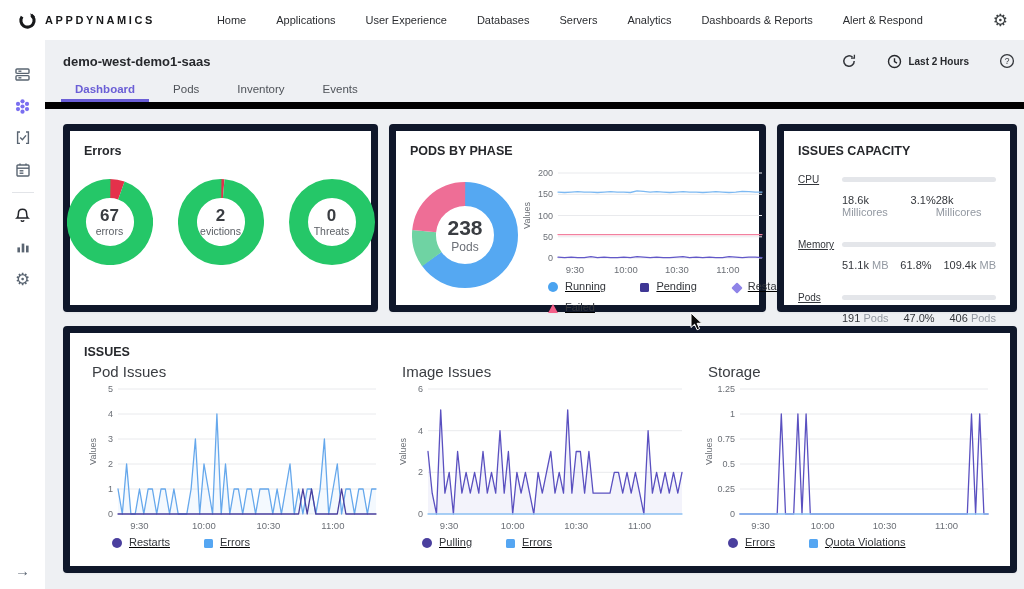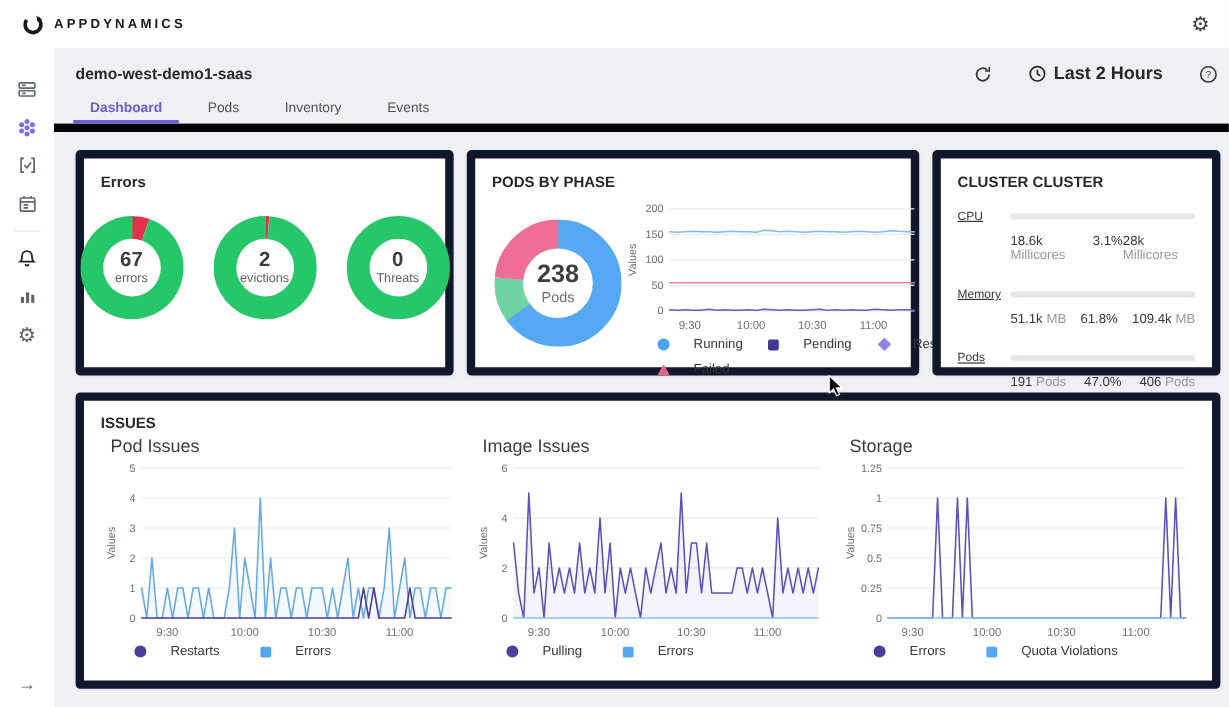--- a/index.html
+++ b/index.html
@@ -23,21 +23,21 @@
   .side-gear { font-size:17px; color:#5a6572; }
   .side-bottom { margin-top:auto; margin-bottom:10px; font-size:15px; color:#5a6572; cursor:pointer; }
 
   .main { flex:1; display:flex; flex-direction:column; }
 
   
   .page-header { display:flex; align-items:center; padding:13px 20px 6px 18px; }
   .page-title { font-size:13px; font-weight:700; color:#26282c; }
   .header-controls { margin-left:auto; display:flex; align-items:center; gap:30px; }
   .hc { display:flex; align-items:center; gap:6px; cursor:pointer; }
-  .time-label { font-size:15px; font-weight:700; color:#26282c; }
+  .time-label { font-size:10px; font-weight:700; color:#26282c; }
 
   
   .tabs { display:flex; gap:10px; padding:2px 0 0 16px; border-bottom:7px solid #000000; }
   .tab { font-size:11.5px; color:#4f5359; padding:6px 14px 7px; cursor:pointer; }
   .tab.active { color:#6a5ed6; font-weight:700; box-shadow:inset 0 -3px 0 #6a5ed6; }
 
   
   .content { padding:15px 18px 0; }
   .card { background:#fff; border:7px solid #0f172a; border-radius:4px; box-shadow:0 1px 2px rgba(30,35,45,.05); }
   .card h2 { font-size:12.5px; font-weight:700; color:#26282c; }
@@ -55,21 +55,21 @@
   .donut-val { font-size:17px; font-weight:600; color:#3a3d42; line-height:1.1; }
   .donut-lab { font-size:10.5px; color:#5c6066; }
   .donut-big .donut-val { font-size:21px; }
   .donut-big .donut-lab { font-size:12px; color:#6b6f76; }
 
   
   .pods-body { display:flex; margin-top:8px; }
   .pods-donut-col { width:116px; padding-top:16px; padding-left:2px; }
   .pods-chart-col { flex:1; }
   .legend { display:flex; flex-wrap:wrap; }
-  .legend-item { display:flex; align-items:center; gap:20px; cursor:pointer; }
+  .legend-item { display:flex; align-items:flex-end; gap:7px; cursor:pointer;text-decoration:underline; }
   .legend-label { font-size:11px; color:#33363b; }
   .pods-legend { margin-left:30px; margin-top:4px; width:280px; row-gap:9px; }
   .pods-legend .legend-item { width:33%; }
   .mk { display:inline-block; }
   .mk-circle  { width:10px; height:10px; border-radius:50%; }
   .mk-square  { width:9px; height:9px; border-radius:1.5px; }
   .mk-diamond { width:8px; height:8px; border-radius:1px; transform:rotate(45deg); }
   .mk-triangle{ width:10px; height:9px; clip-path:polygon(50% 0,100% 100%,0 100%); }
 
   
@@ -100,20 +100,30 @@
 <body>
 
 <header class="topnav">
   <div class="brand">
     <svg width="19" height="19" viewBox="0 0 19 19">
       <circle cx="9.5" cy="9.5" r="6.6" fill="none" stroke="#17181a" stroke-width="3.1" stroke-dasharray="31 11" transform="rotate(-55 9.5 9.5)"></circle>
       <path d="M12.2 2.2 L17 5.4 L13.6 7.2 Z" fill="#17181a"></path>
     </svg>
     <span class="brand-text">APPDYNAMICS</span>
   </div>
+  <nav>
+    <a>Home</a>
+    <a>Applications</a>
+    <a>User Experience</a>
+    <a>Databases</a>
+    <a>Servers</a>
+    <a>Analytics</a>
+    <a>Dashboards &amp; Reports</a>
+    <a>Alert &amp; Respond</a>
+  </nav>
   <span class="top-gear">⚙</span>
 </header>
 
 <div class="shell">
 
   <aside class="sidebar">
     <span class="side-icon">
       <svg width="17" height="17" viewBox="0 0 17 17" fill="none" stroke="currentColor" stroke-width="1.4">
         <rect x="2" y="3" width="13" height="4.4" rx="1"></rect>
           <rect x="2" y="9.6" width="13" height="4.4" rx="1"></rect>
@@ -303,21 +313,21 @@
                 <span class="legend-item">
                   <i class="mk mk-triangle" style="background-color: rgb(244, 96, 138);"></i>
                   <span class="legend-label">Failed</span>
                 </span>
               </div>
             </div>
           </div>
         </section>
 
         <section class="card card-cluster">
-          <h2>CLUSTER CLUSTER</h2>
+          <h2>ISSUES CAPACITY</h2>
           <div class="cap-rows">
             <div class="cap-row">
               <div class="cap-top">
                 <span class="cap-label">CPU</span>
                 <span class="cap-bar"><span class="cap-fill" style="width: 39.7%;"></span></span>
               </div>
               <div class="cap-text">
                 <span><span class="cap-num">18.6k</span> <span class="cap-unit">Millicores</span></span>
                 <span class="cap-num">3.1%</span>
                 <span><span class="cap-num">28k</span> <span class="cap-unit">Millicores</span></span>

